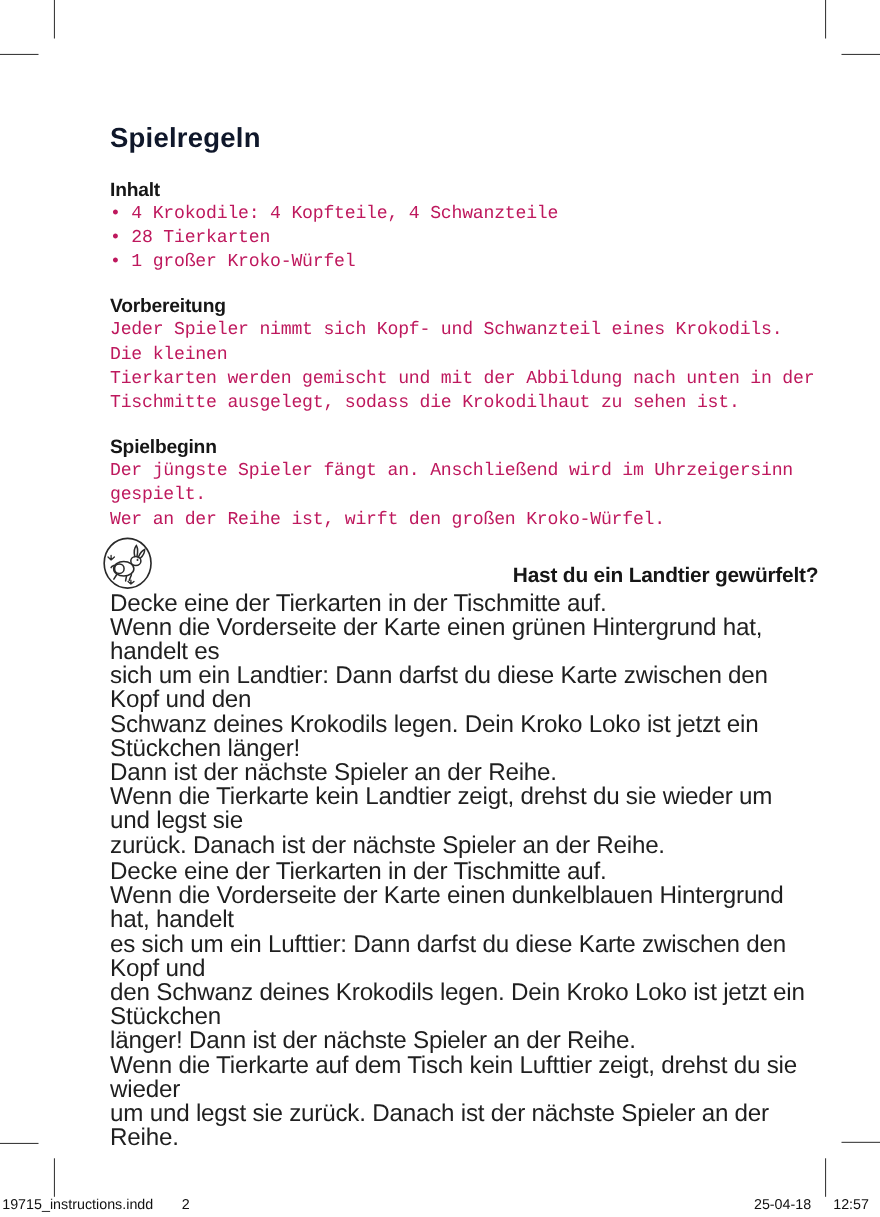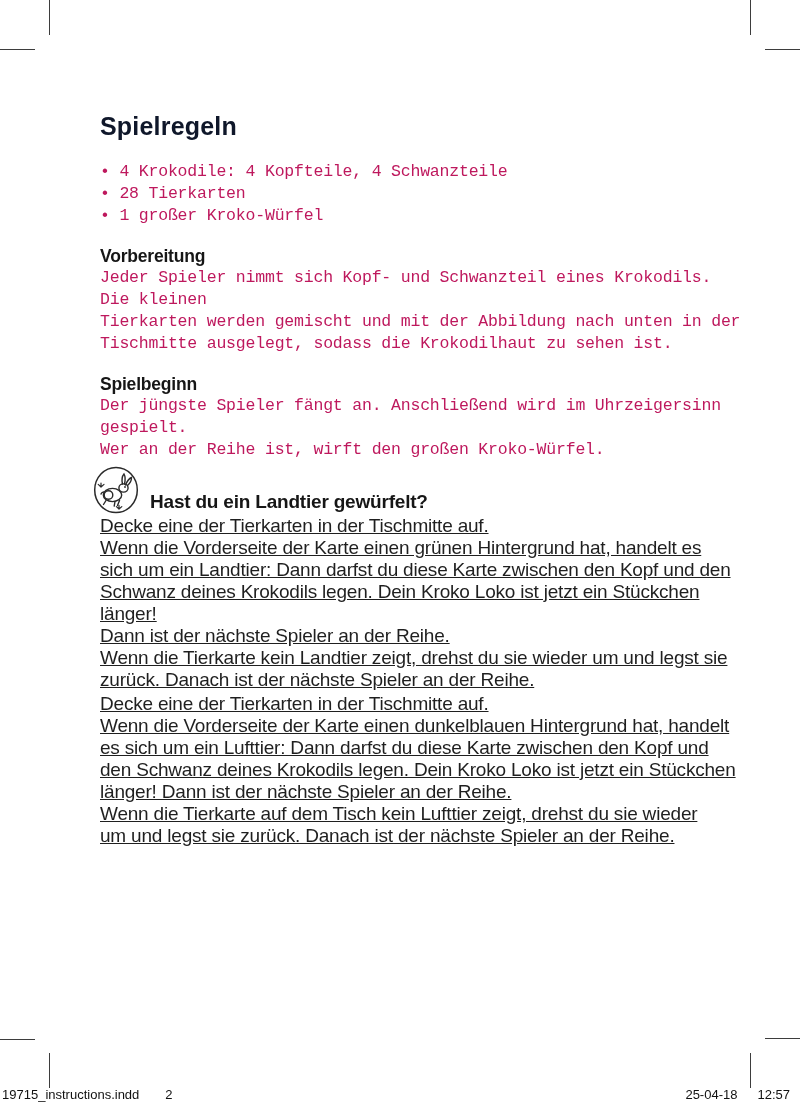--- a/index.html
+++ b/index.html
@@ -47,37 +47,37 @@
     color: #be185d;
     font-family: Liberation Mono, monospace;
   }
   .sections-basic .section:last-child .body { margin-bottom: 4px; }
 
   
   .dice-head {
     display: flex;
     align-items: flex-end;
     margin: 0 0 0 -8px;
+    justify-content: space-between;
   }
   .dice-head .icon { flex: 0 0 auto; display: block; }
   .dice-head h2 {
     margin: 0 0 2px 10px;
     font-size: 19px;
     line-height: 22px;
     font-weight: bold;
     color: #161616;
     letter-spacing: -0.2px;
   }
   .dice-section .body {
     margin: 0 0 2px 0;
-    font-size: 19px;
+    font-size: 22px;
     line-height: 22px;
     white-space: pre-line;
     letter-spacing: -0.2px;
-    text-decoration: underline;
   }
 
   
   .footer {
     position: absolute;
     left: 0; right: 0; top: 1087px;
     font-size: 13px;
     color: #111;
   }
   .footer .left { position: absolute; left: 2px; top: 0; }
@@ -98,20 +98,21 @@
 <div class="crop v" style="left:49px;  top:1053px;"></div>
 <div class="crop h" style="left:765px; top:1038px;"></div>
 <div class="crop v" style="left:750px; top:1053px;"></div>
 
 <div class="content">
 
   <h1 class="page-title">Spielregeln</h1>
 
   <div class="sections-basic">
     <div class="section">
+      <h2>Inhalt</h2>
       <p class="body">• 4 Krokodile: 4 Kopfteile, 4 Schwanzteile
 • 28 Tierkarten
 • 1 großer Kroko-Würfel</p>
     </div>
     <div class="section">
       <h2>Vorbereitung</h2>
       <p class="body">Jeder Spieler nimmt sich Kopf- und Schwanzteil eines Krokodils. Die kleinen
 Tierkarten werden gemischt und mit der Abbildung nach unten in der
 Tischmitte ausgelegt, sodass die Krokodilhaut zu sehen ist.</p>
     </div>

